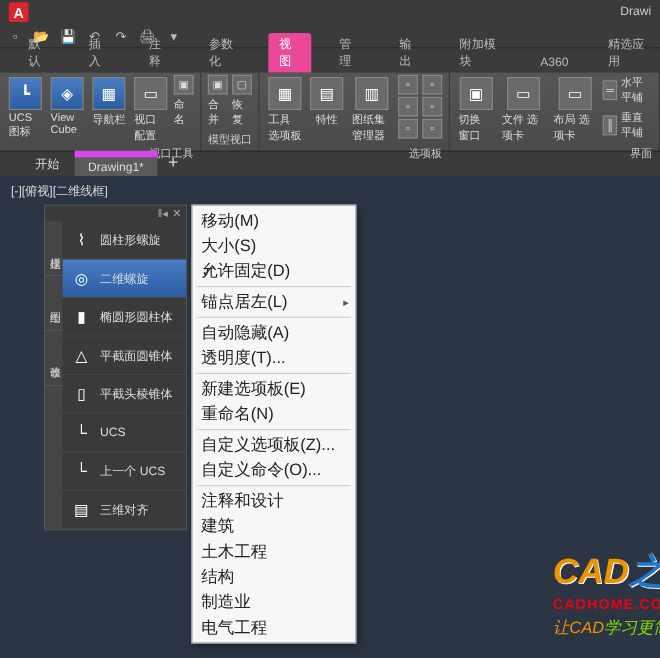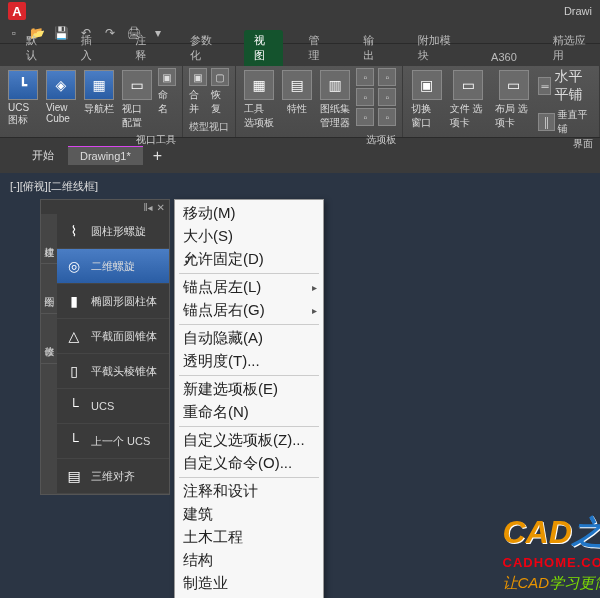--- a/index.html
+++ b/index.html
@@ -4,32 +4,32 @@
 <style>
 *{margin:0;padding:0;box-sizing:border-box;font-family:"Microsoft YaHei",sans-serif}
 body{width:600px;height:598px;background:#2b3544;overflow:hidden;position:relative}
 .titlebar{height:22px;background:#3b3b3b;display:flex;align-items:center;justify-content:space-between;padding:0 8px}
 .app-logo{width:18px;height:18px;background:#d9262c;color:#fff;font-weight:bold;font-size:13px;display:flex;align-items:center;justify-content:center;border-radius:2px}
 .title-text{color:#ccc;font-size:11px}
 .qat{height:22px;background:#3b3b3b;display:flex;align-items:center;gap:8px;padding:0 6px;border-bottom:1px solid #2a2a2a}
 .qat-icon{width:16px;height:16px;display:flex;align-items:center;justify-content:center;color:#bbb;font-size:12px}
 .tabs{height:22px;background:#3b3b3b;display:flex;align-items:flex-end;padding-left:16px;gap:16px}
 .tab{padding:3px 10px;color:#bbb;font-size:11px;border-top-left-radius:3px;border-top-right-radius:3px}
-.tab.active{background:#14532d;color:#fff}
+.tab.active{background:#ec4899;color:#fff}
 .ribbon{height:72px;background:linear-gradient(#565656,#4a4a4a);display:flex;border-bottom:1px solid #2a2a2a}
 .panel{border-right:1px solid #3a3a3a;padding:2px 6px;display:flex;flex-direction:column;justify-content:space-between}
 .panel-row{display:flex;gap:4px;align-items:flex-start}
 .big-btn{display:flex;flex-direction:column;align-items:center;gap:2px;padding:2px;color:#ddd;font-size:10px;min-width:34px}
 .big-btn.blue .icon-box{background:linear-gradient(#4a7dc4,#2a5da4)}
 .icon-box{width:30px;height:30px;background:#6a6a6a;border:1px solid #888;display:flex;align-items:center;justify-content:center;color:#fff;font-size:14px}
 .small-btn{width:18px;height:18px;background:#6a6a6a;border:1px solid #888;display:flex;align-items:center;justify-content:center;color:#ddd;font-size:10px}
 .panel-lbl{color:#ccc;font-size:10px;text-align:right;padding:1px 0}
-.filetabs{height:35px;background:#3b3b3b;display:flex;align-items:center;padding-left:20px;gap:2px}
+.filetabs{height:22px;background:#3b3b3b;display:flex;align-items:center;padding-left:20px;gap:2px}
 .filetab{padding:3px 12px;color:#ddd;font-size:11px}
-.filetab.active{background:#5a5a5a;border-top:1px solid #d946ef}
+.filetab.active{background:#5a5a5a;border-top:6px solid #d946ef}
 .viewport{position:relative;height:460px;background:#2b3544}
 .vc-label{position:absolute;top:6px;left:10px;color:#ddd;font-size:11px}
 .palette{position:absolute;top:26px;left:40px;width:130px;background:#3a3a3a;border:1px solid #555}
 .palette-hdr{height:14px;display:flex;justify-content:flex-end;align-items:center;padding:0 4px;gap:4px;color:#aaa;font-size:10px}
 .palette-body{display:flex}
 .palette-tabs{width:16px;background:#454545;display:flex;flex-direction:column}
 .ptab{height:50px;writing-mode:vertical-rl;color:#ccc;font-size:10px;display:flex;align-items:center;justify-content:center;border-bottom:1px solid #555}
 .palette-items{flex:1}
 .pitem{display:flex;align-items:center;gap:6px;padding:6px 6px;color:#ddd;font-size:11px;border-bottom:1px solid #454545}
 .pitem.active{background:linear-gradient(#4a7dc4,#2a5da4)}
@@ -164,21 +164,21 @@
 选项卡</span>
         </div>
       <div class="big-btn">
           <div class="icon-box">▭</div>
           <span>布局
 选项卡</span>
         </div>
       <div class="col" style="gap:4px">
         <div style="display:flex;gap:3px;align-items:center">
             <div class="small-btn">═</div>
-            <span style="color:#ddd;font-size:14px">水平平铺</span>
+            <span style="color:#ddd;font-size:10px">水平平铺</span>
           </div>
         <div style="display:flex;gap:3px;align-items:center">
             <div class="small-btn">║</div>
             <span style="color:#ddd;font-size:10px">垂直平铺</span>
           </div>
       </div>
     </div>
     <div class="panel-lbl">界面</div>
   </div>
 </div>
@@ -239,21 +239,20 @@
         </div>
     </div>
   </div>
 
   <div class="context-menu" id="context-menu">
       <div class="cm-item">移动(M)</div>
       <div class="cm-item">大小(S)</div>
       <div class="cm-item checked">允许固定(D)</div>
       <div class="cm-sep"></div>
       <div class="cm-item sub">锚点居左(L)</div>
-      <div class="cm-item sub">锚点居右(G)</div>
       <div class="cm-sep"></div>
       <div class="cm-item">自动隐藏(A)</div>
       <div class="cm-item">透明度(T)...</div>
       <div class="cm-sep"></div>
       <div class="cm-item">新建选项板(E)</div>
       <div class="cm-item">重命名(N)</div>
       <div class="cm-sep"></div>
       <div class="cm-item">自定义选项板(Z)...</div>
       <div class="cm-item">自定义命令(O)...</div>
       <div class="cm-sep"></div>

